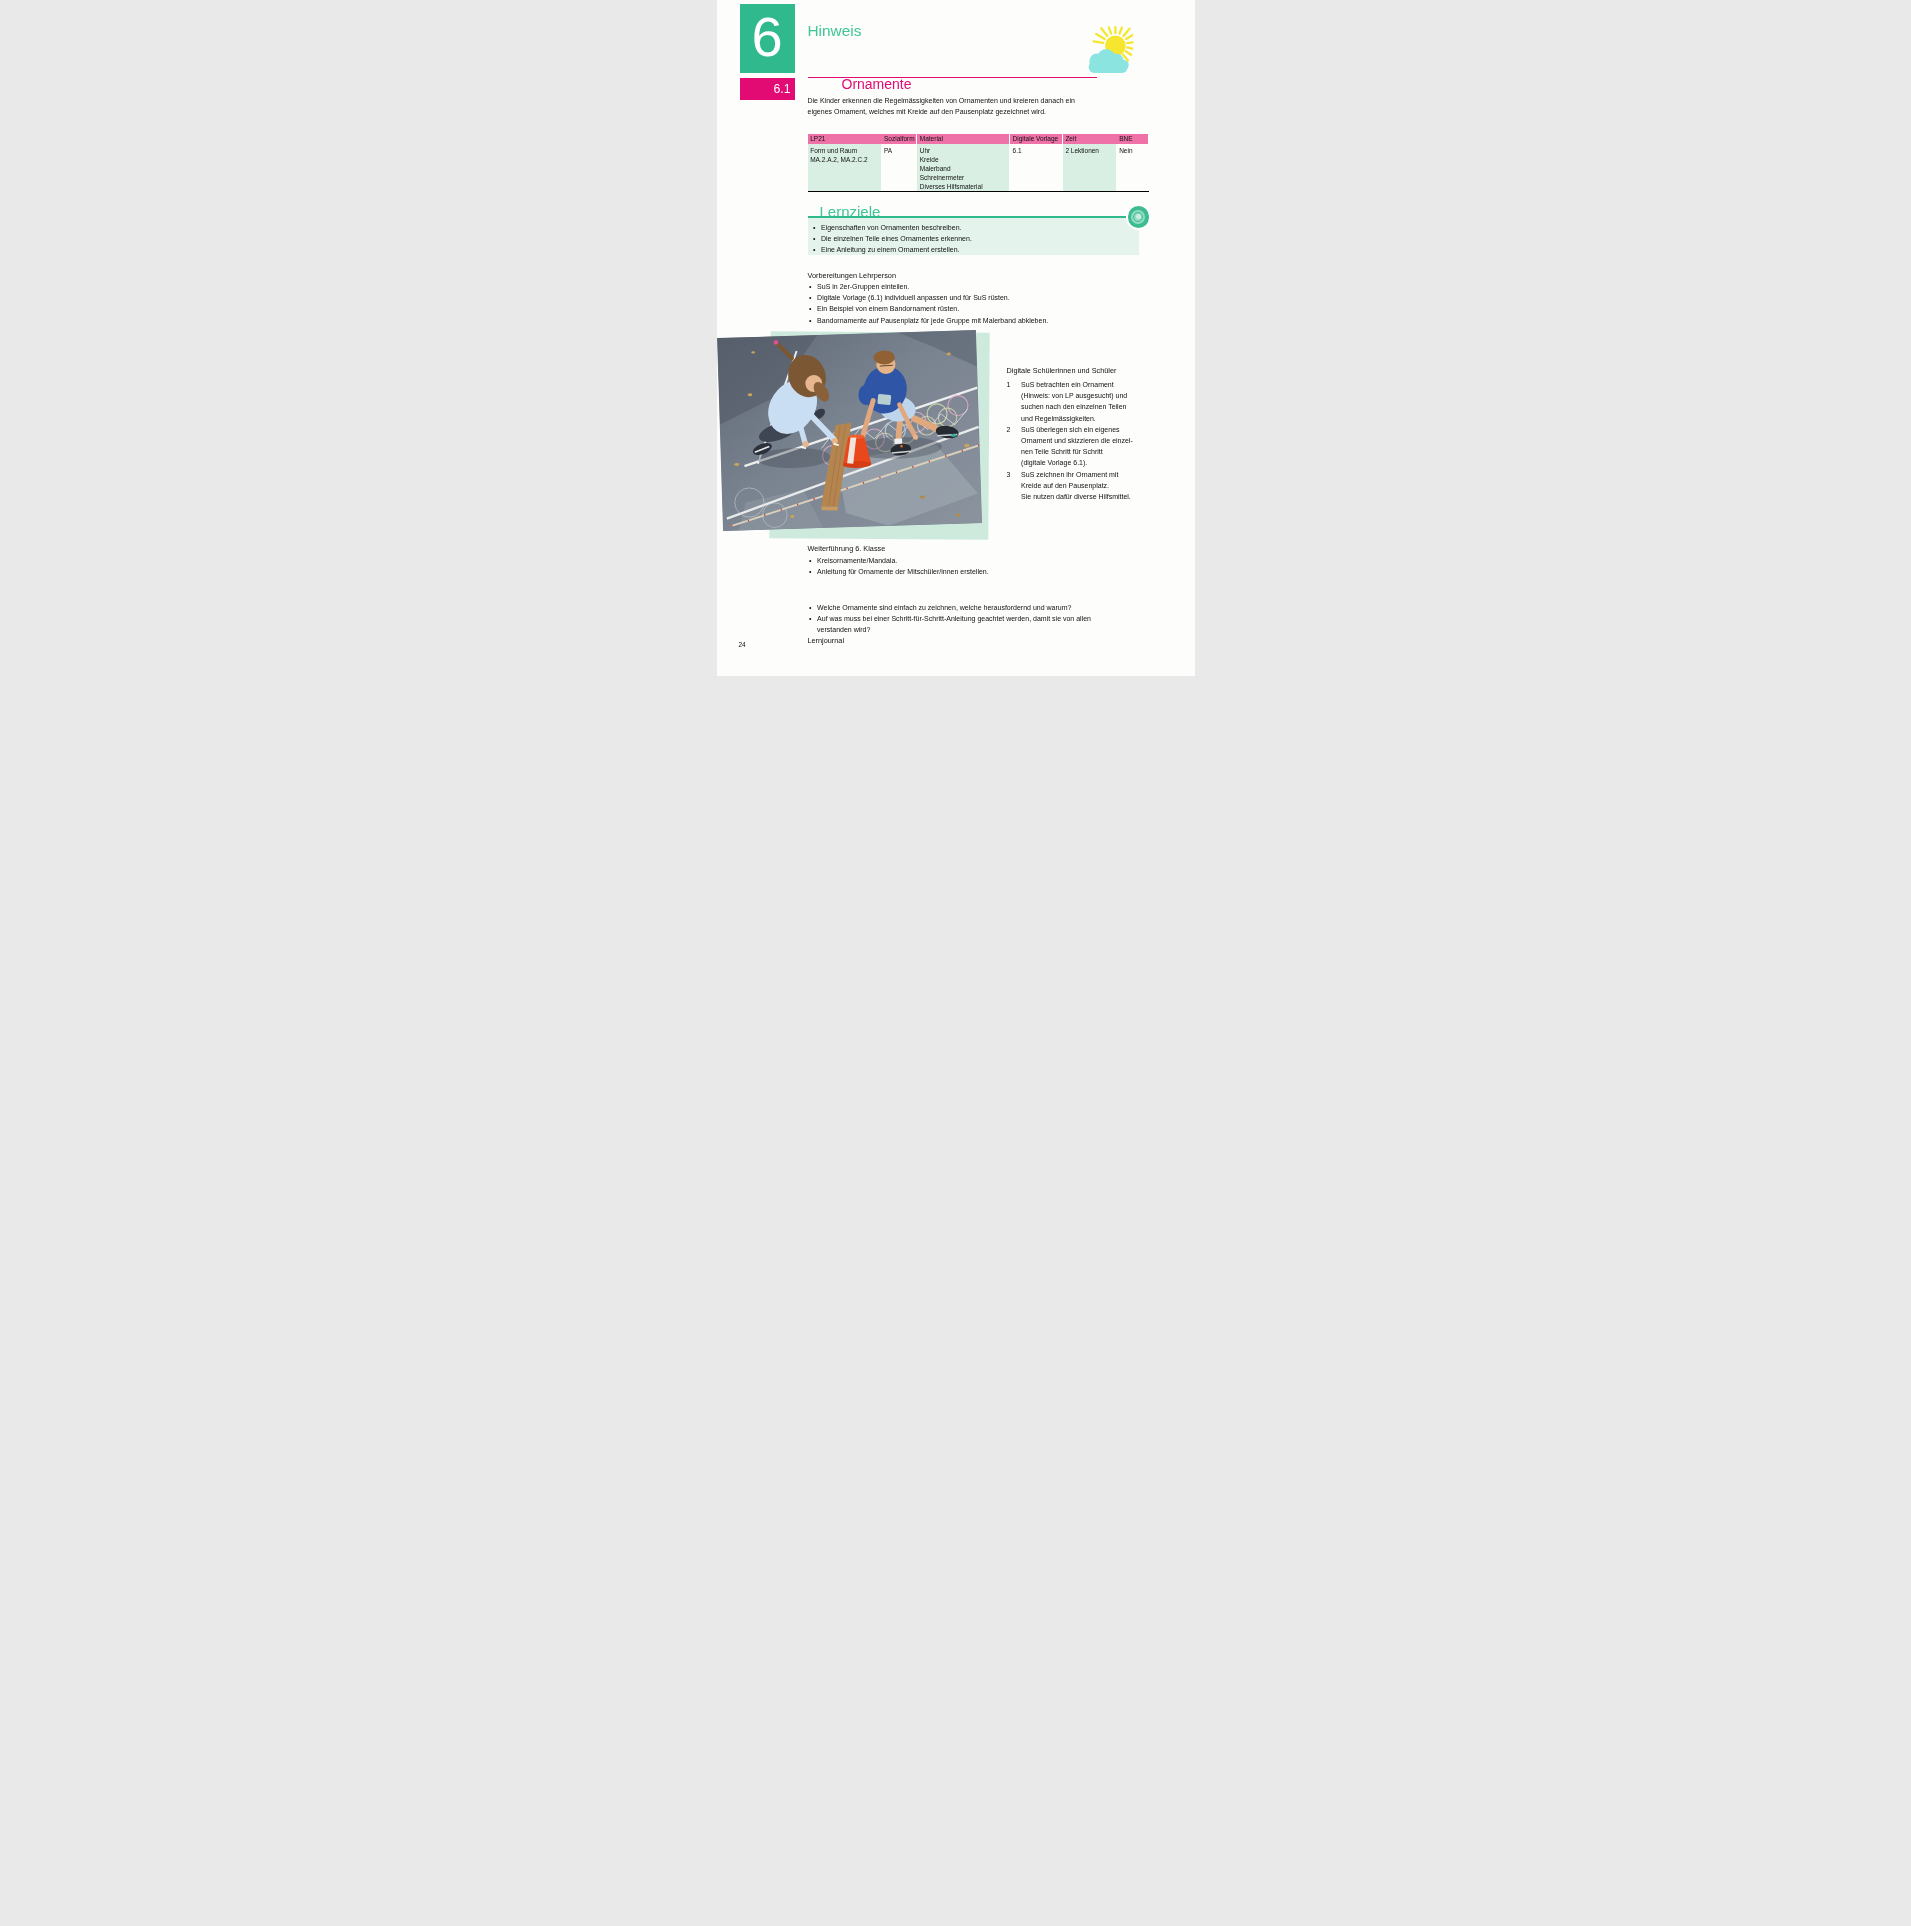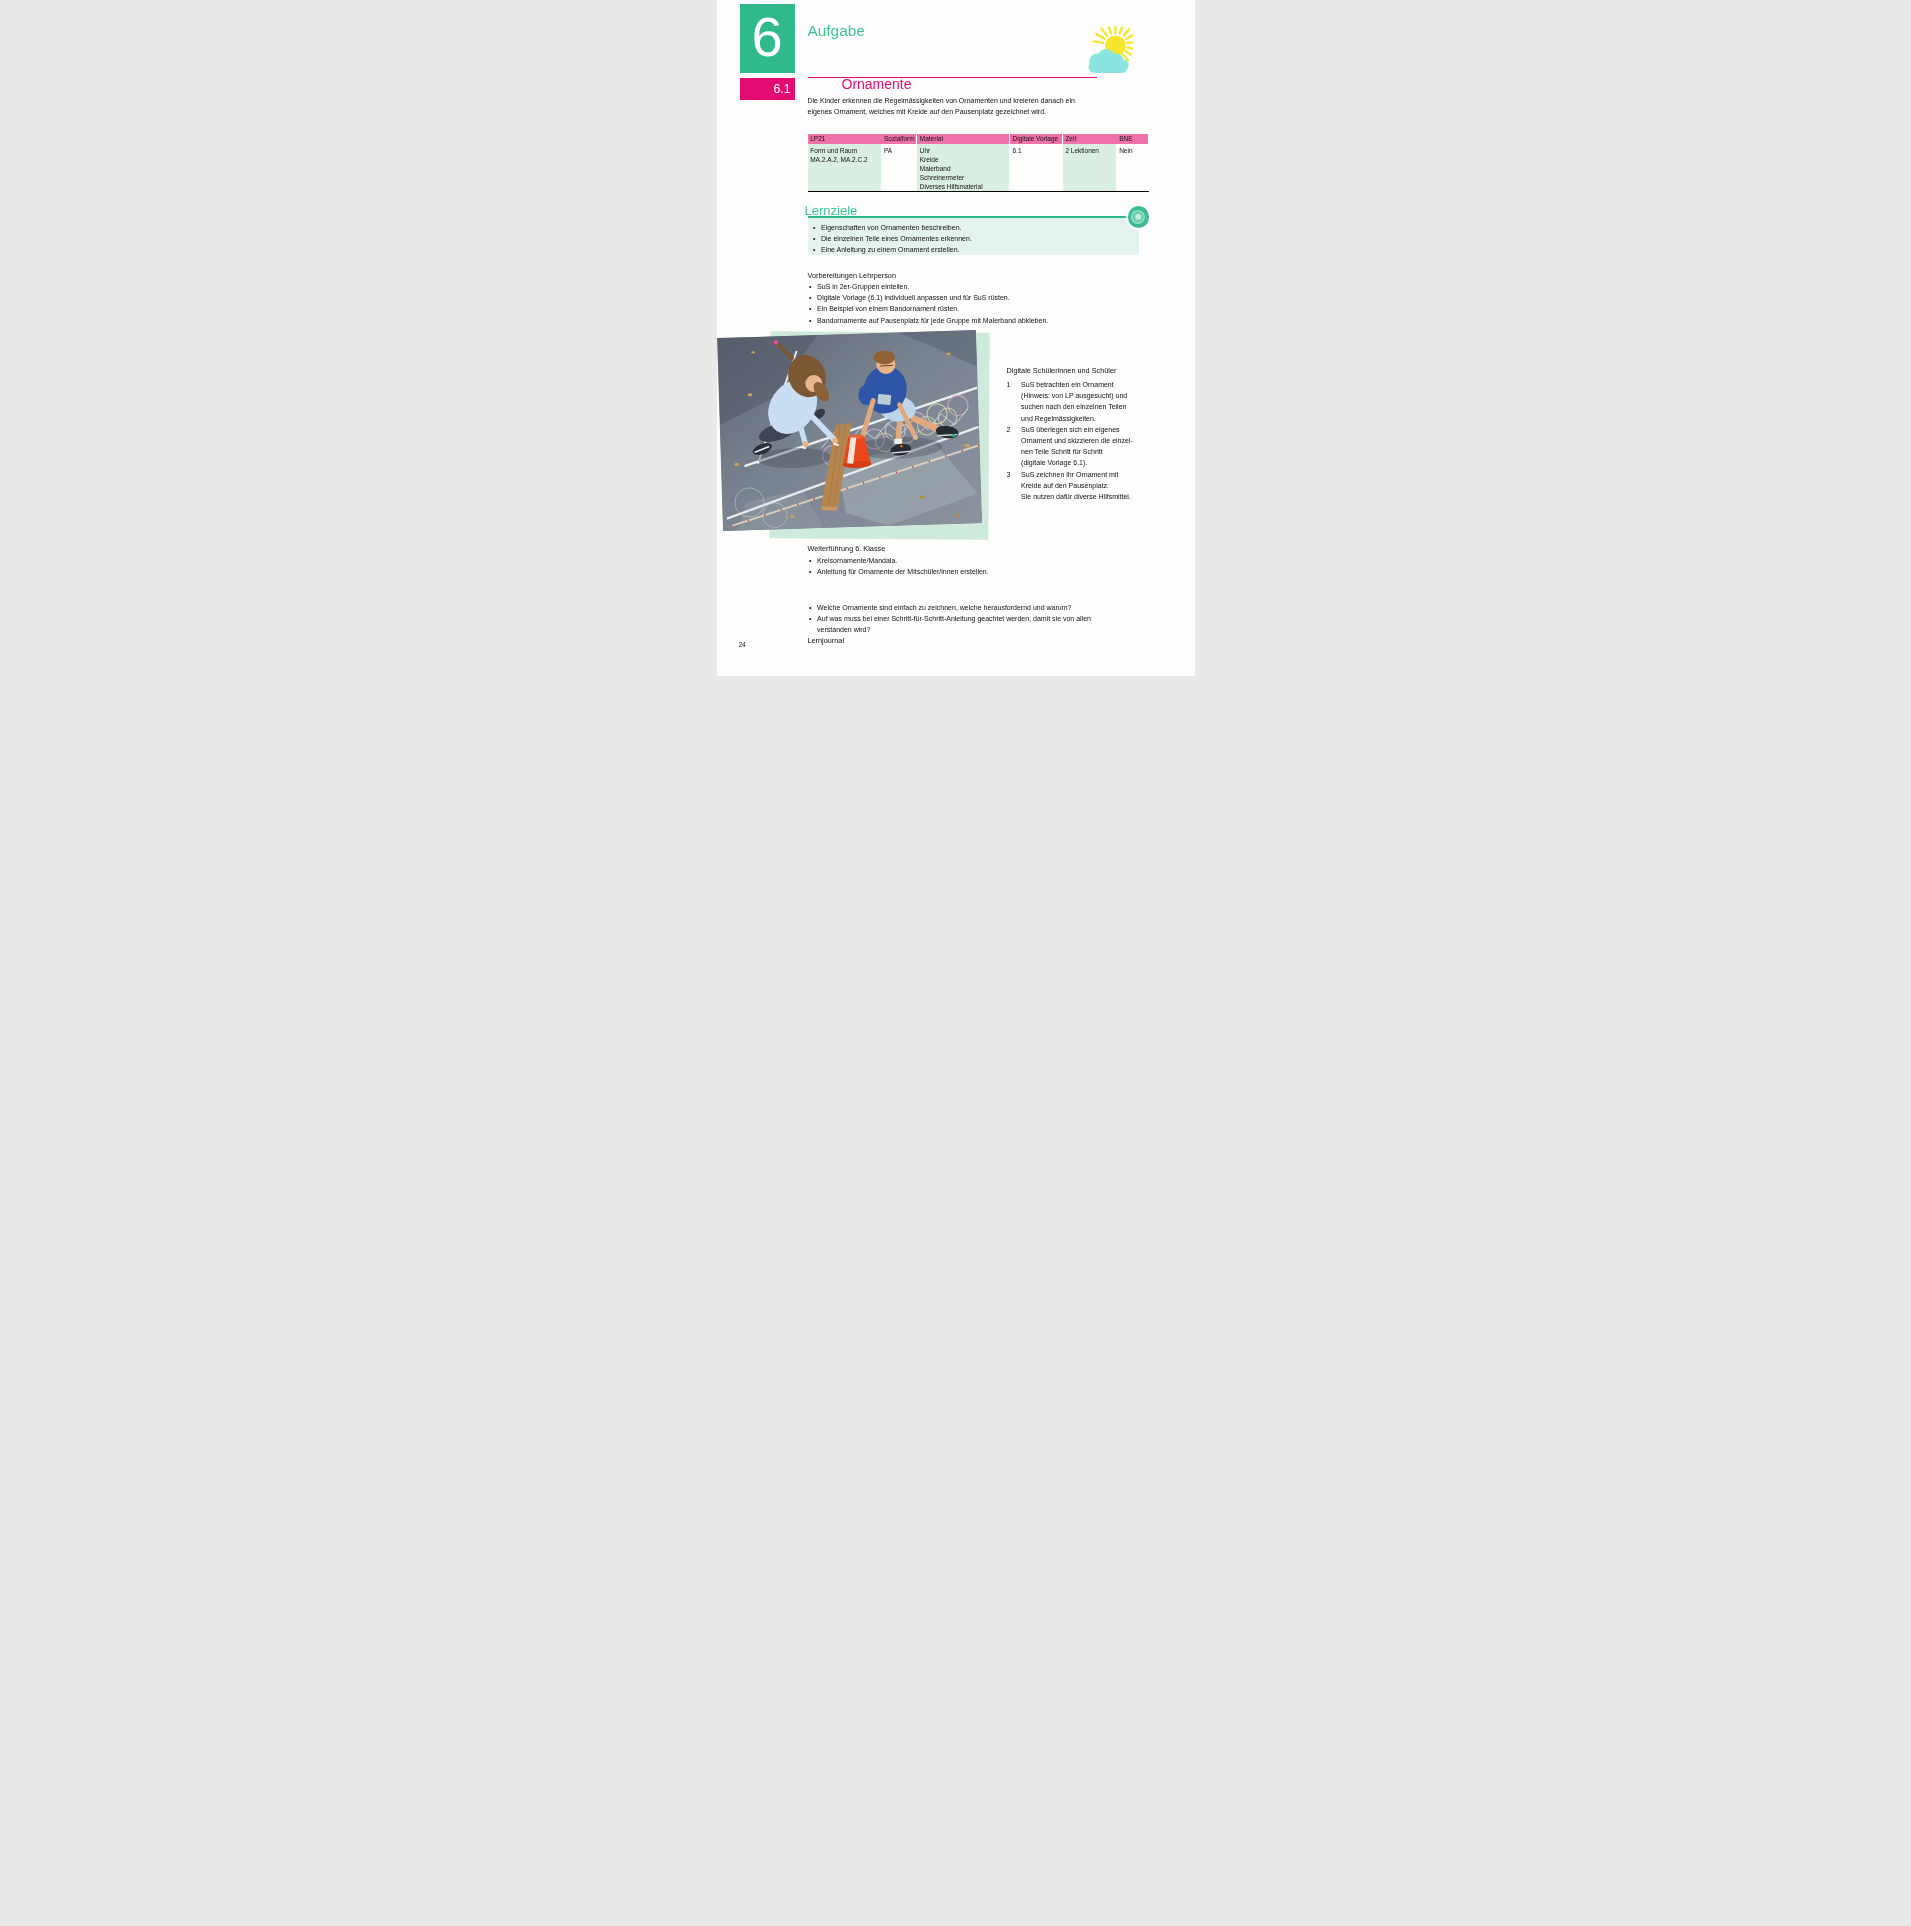--- a/index.html
+++ b/index.html
@@ -27,21 +27,21 @@
   .itable .hdr{display:flex;}
   .itable .hdr .cell{background:#ee71a8;height:10px;line-height:10px;font-size:6.5px;
     padding-left:2.7px;box-sizing:border-box;margin-right:0.8px;}
   .itable .bdy{display:flex;border-bottom:1.2px solid #000;}
   .itable .bdy .cell{min-height:45px;font-size:6.5px;line-height:9px;padding:2.3px 0 0 2.7px;
     box-sizing:border-box;margin-right:0.8px;}
   .itable .cell:last-child{margin-right:0;}
   .c0{width:73px;} .c1{width:35px;} .c2{width:92px;} .c3{width:52px;} .c4{width:53px;} .c5{width:32px;}
   .mint{background:#d9efe4;}
   
-  .lz-head{left:88px;top:203px;font-size:13px;color:#3ec695;}
+  .lz-head{left:103px;top:203px;font-size:15px;color:#3ec695;}
   .lz-bar{left:91px;top:216px;width:318px;height:1.9px;background:#2fb98c;}
   .lz-box{left:91px;top:218px;width:331px;height:37px;background:#e4f4ec;
     padding:3.5px 0 0 3.9px;box-sizing:border-box;}
   .blist{font-size:7px;line-height:11.2px;}
   .blist .li{position:relative;padding-left:9.6px;}
   .blist .li::before{content:"•";position:absolute;left:1.5px;}
   
   .target{left:411px;top:206px;width:21.6px;height:21.6px;border-radius:50%;
     background:#3cbc90;box-shadow:0 0 0 1.9px #fff;}
   .target .r1{position:absolute;left:3.7px;top:3.7px;width:14.3px;height:14.3px;border-radius:50%;background:#93dcc3;}
@@ -70,21 +70,21 @@
   .sun-cloud{left:366px;top:26px;width:51px;height:52px;}
 </style>
 </head>
 <body>
 
 <div class="page">
 
   <div class="abs chapter-box">
     <span class="chapter-num">6</span>
   </div>
-  <div class="abs chapter-title">Aufgabe</div>
+  <div class="abs chapter-title">Hinweis</div>
 
   <svg class="abs sun-cloud" viewBox="0 0 132 136">
     <g stroke="#f6e62e" stroke-width="6" stroke-linecap="round">
       <line x1="52" y1="44" x2="27" y2="40"></line>
       <line x1="56" y1="34" x2="34" y2="21"></line>
       <line x1="63" y1="26" x2="47" y2="6"></line>
       <line x1="73" y1="20" x2="67" y2="4"></line>
       <line x1="84" y1="18" x2="84" y2="3"></line>
       <line x1="95" y1="20" x2="101" y2="4"></line>
       <line x1="105" y1="26" x2="121" y2="7"></line>

